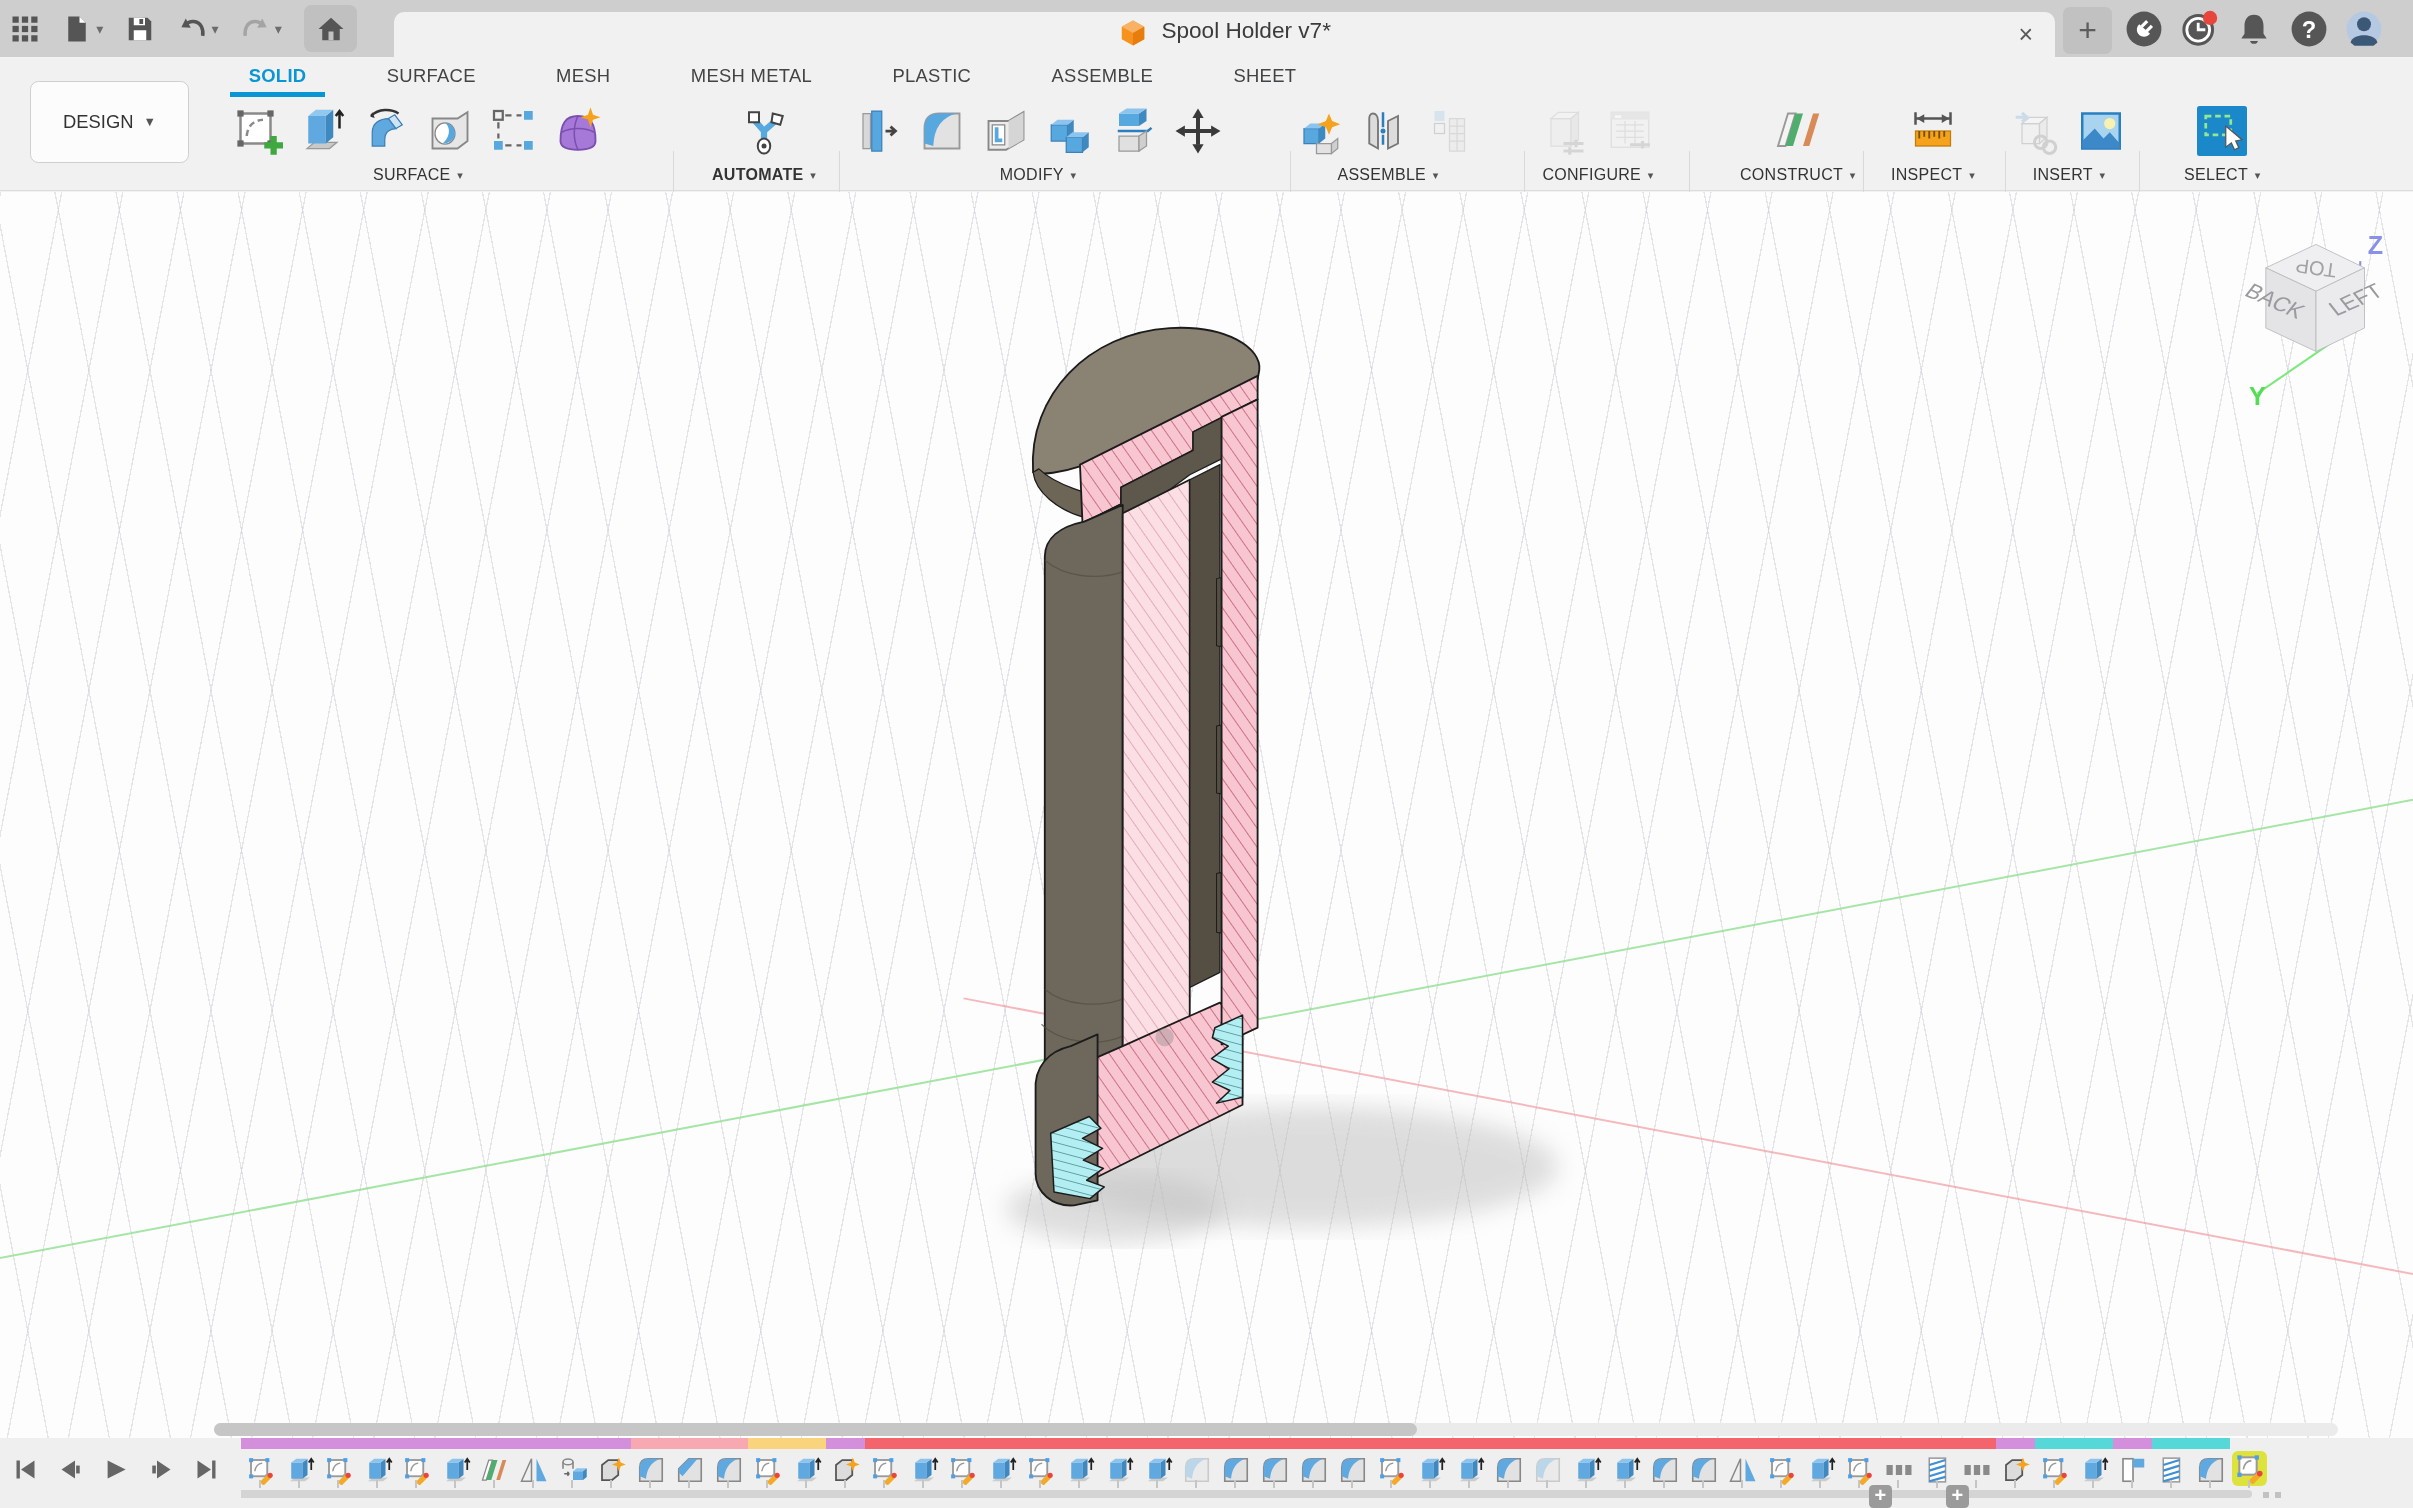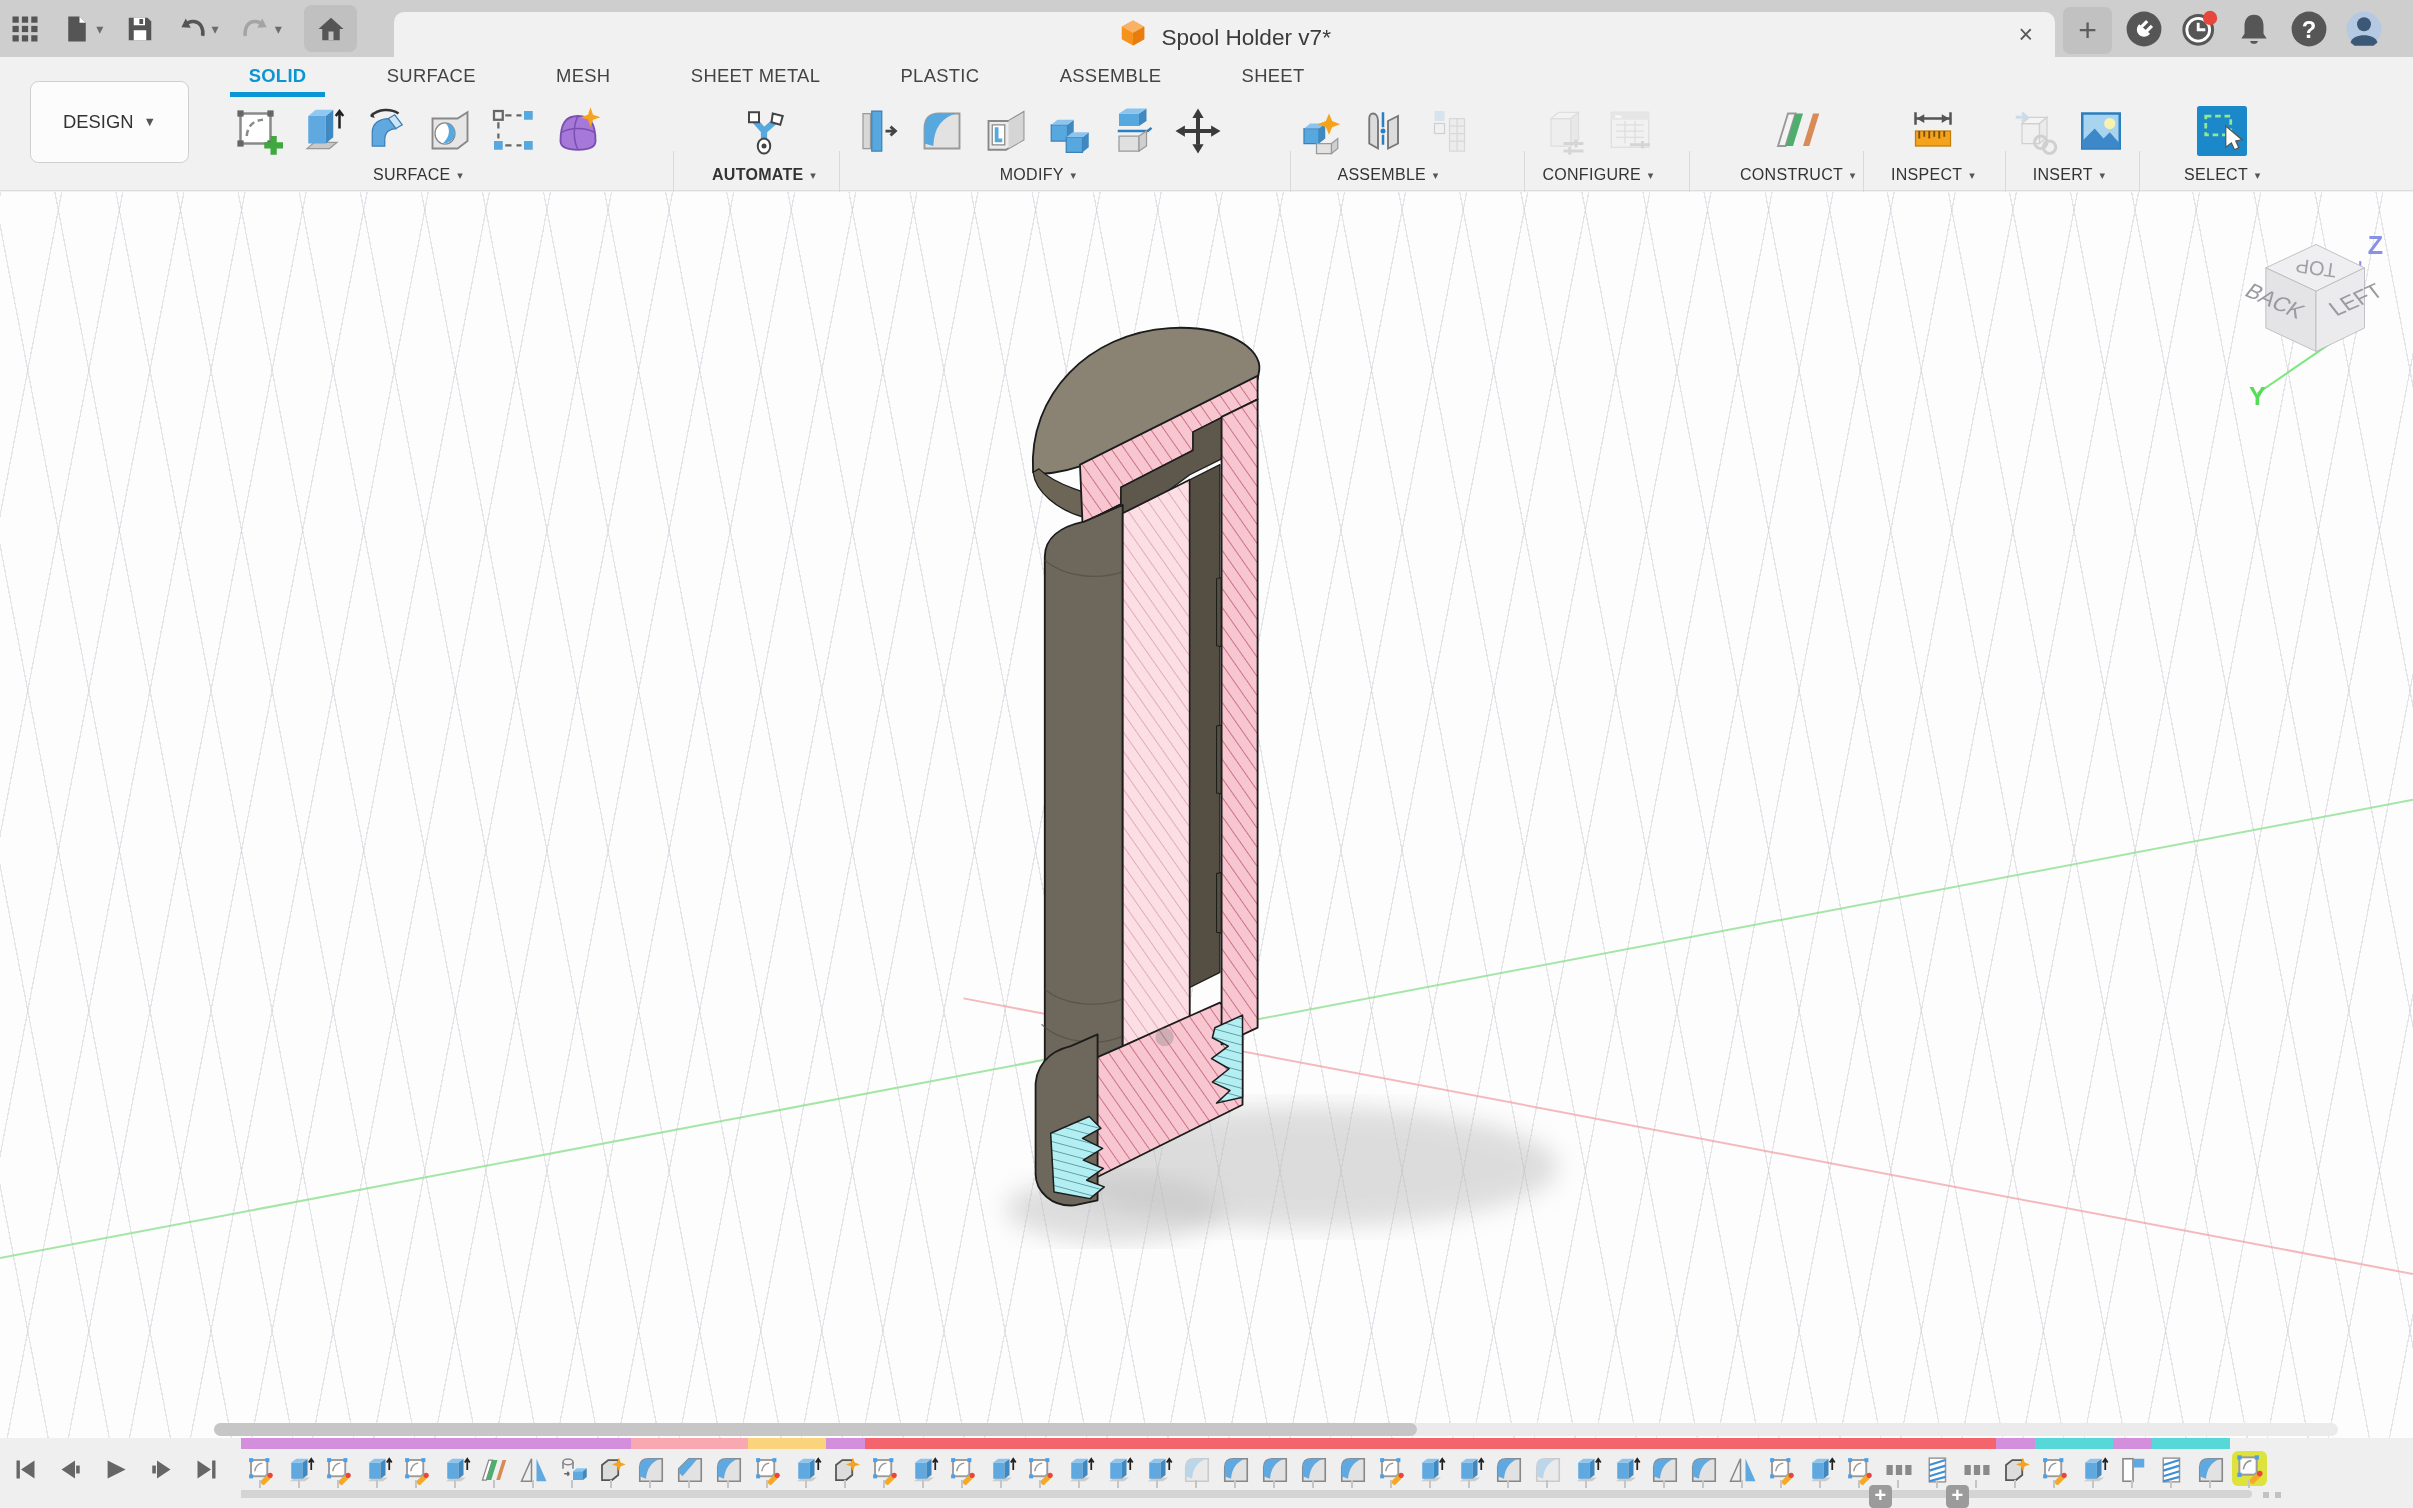--- a/index.html
+++ b/index.html
@@ -7,21 +7,21 @@
   *{box-sizing:border-box;}
   
   #topbar{position:absolute;left:0;top:0;width:2413px;height:57px;background:#cecece;}
   #topbar-left{position:absolute;left:10px;top:0;height:57px;display:flex;align-items:center;gap:22px;}
   .tb-item{display:flex;align-items:center;gap:4.2px;}
   .tb-item svg{width:30px;height:30px;display:block;}
   .tb-item .dd{font-size:14.2px;color:#6c6c6c;}
   .tb-home{background:#c0c0c0;border-radius:7.5px;padding:8.4px 11.7px;}
   #doc-tab{position:absolute;left:394px;top:11.7px;width:1661px;height:45px;background:#f1f1f1;
     border-radius:10px 10px 0 0;display:flex;align-items:center;justify-content:center;}
-  #doc-tab-inner{display:flex;align-items:flex-end;gap:13.4px;}
+  #doc-tab-inner{display:flex;align-items:flex-start;gap:13.4px;}
   #doc-tab-inner svg{width:30px;height:30px;}
   #doc-title{font-size:22.6px;color:#3b3b3b;}
   #tab-close{position:absolute;right:22px;top:10px;font-size:25px;color:#5a5a5a;line-height:25px;}
   #new-tab-btn{position:absolute;left:2063px;top:6.7px;width:49px;height:47px;background:#c1c1c1;
     border-radius:6.7px;display:flex;align-items:center;justify-content:center;font-size:32px;color:#5d5d5d;}
   #topbar-right{position:absolute;left:2125px;top:0;height:57px;display:flex;align-items:center;gap:17px;}
   #topbar-right svg{width:38px;height:38px;display:block;}
   
   #ribbon{position:absolute;left:0;top:57px;width:2413px;height:134px;background:#f1f1f1;
     border-bottom:0.8px solid #dcdcdc;}
@@ -201,21 +201,21 @@
 
 <div id="ribbon">
   <div id="design-btn">
     <span>DESIGN</span>
     <span class="dd">▼</span>
   </div>
   <div id="ribbon-tabs">
       <span class="rtab active">SOLID</span>
       <span class="rtab">SURFACE</span>
       <span class="rtab">MESH</span>
-      <span class="rtab">SHEET METAL</span>
+      <span class="rtab">MESH METAL</span>
       <span class="rtab">PLASTIC</span>
       <span class="rtab">ASSEMBLE</span>
       <span class="rtab">SHEET</span>
     </div>
   <div id="ribbon-groups">
       <div class="rgroup" style="left: 231px;">
         <div class="rgroup-icons">
           <div class="ricon">
             <span>
               <svg viewBox="0 0 40 40">

